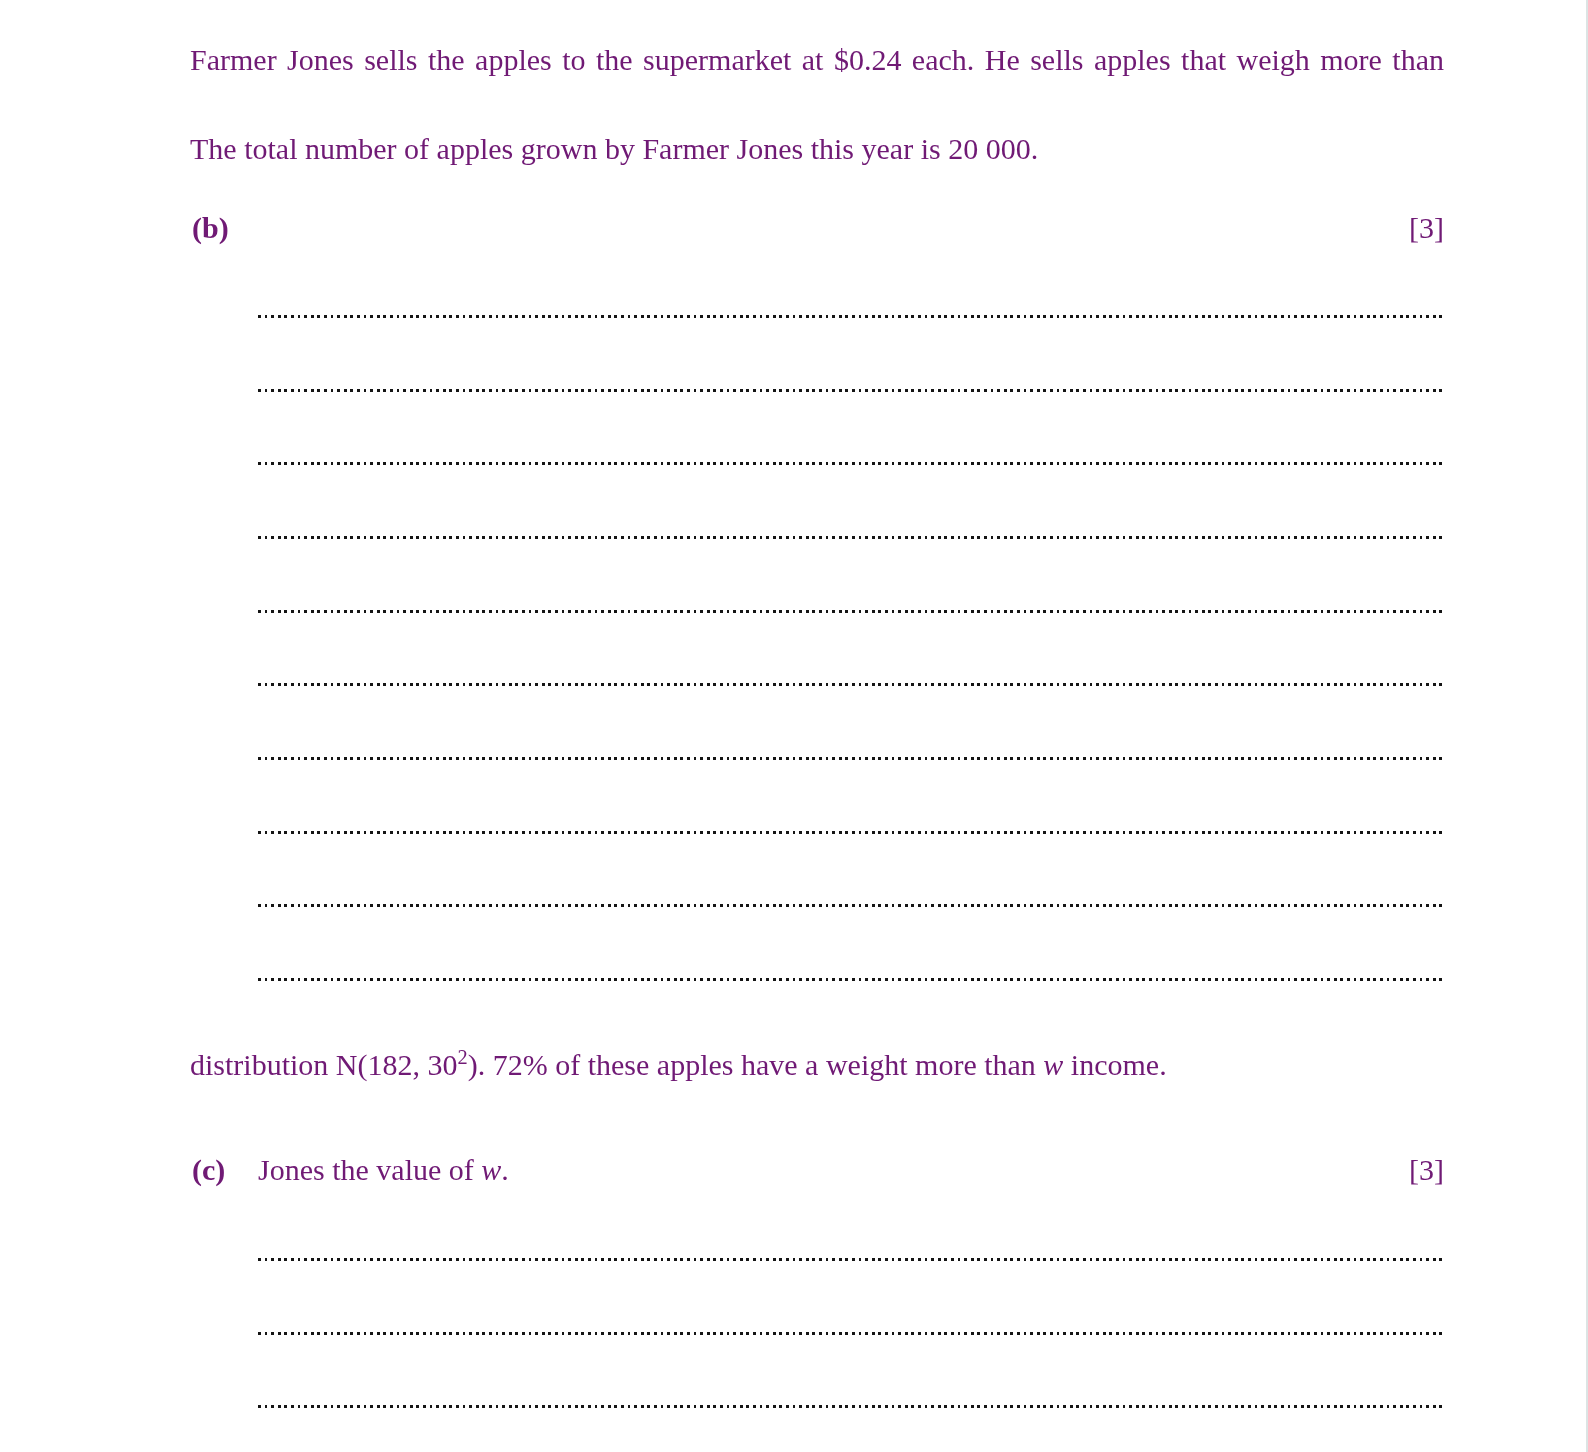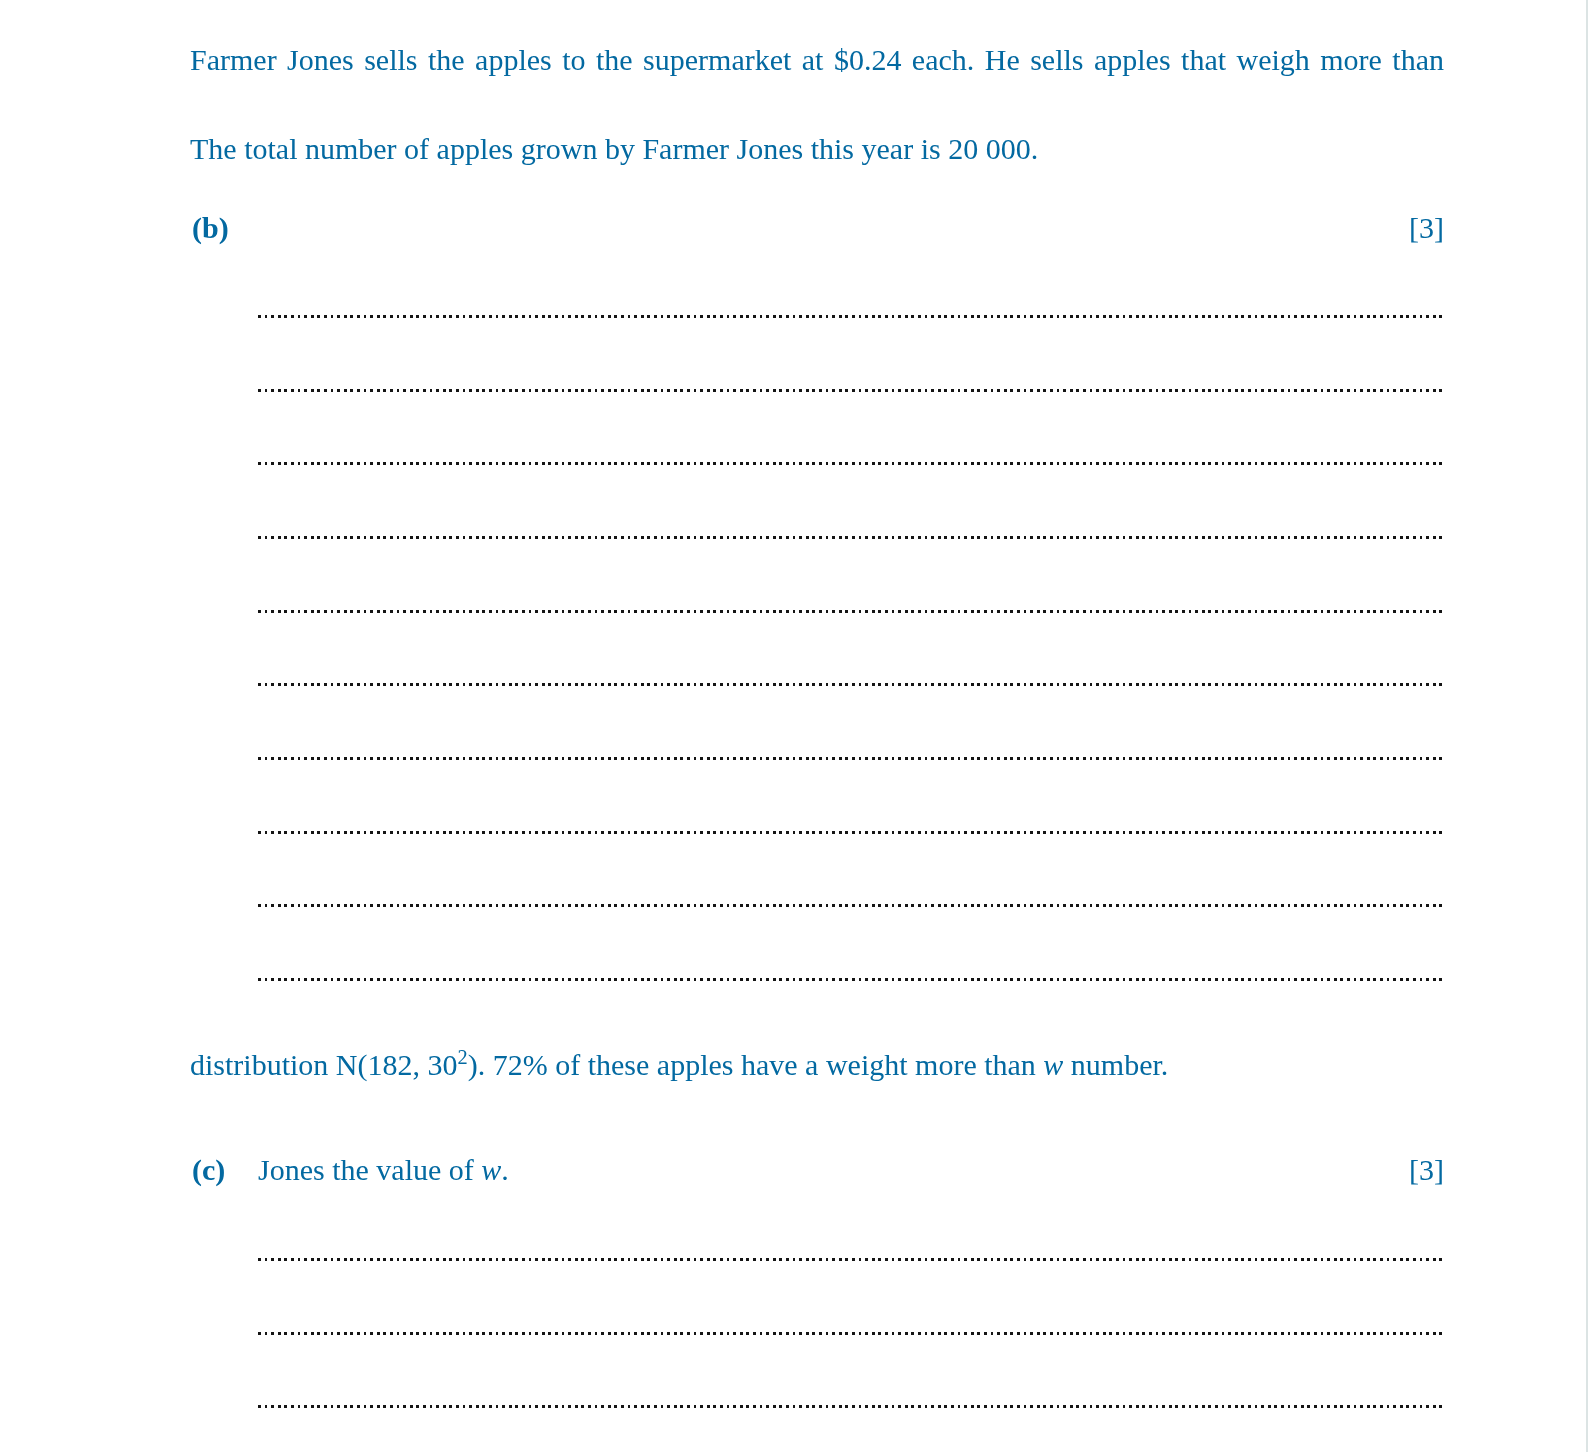--- a/index.html
+++ b/index.html
@@ -62,21 +62,21 @@
   .sup {
     font-size: 0.68em;
     vertical-align: baseline;
     position: relative;
     top: -0.55em;
   }
 </style>
 </head>
 <body>
 
-<div class="page" style="background: rgb(255, 255, 255); color: #0369a1;">
+<div class="page" style="background: rgb(255, 255, 255); color: #701a75;">
 
   <div class="content">
 
     <div class="para p1">
       <span class="pline just">Farmer Jones sells the apples to the supermarket at $0.24 each. He sells apples that weigh more than</span>
     </div>
 
     <div class="para p2">
       <span class="pline">The total number of apples grown by Farmer Jones this year is 20 000.</span>
     </div>
@@ -93,21 +93,21 @@
         <div class="dotline" style="top: 221px;"></div>
         <div class="dotline" style="top: 295px;"></div>
         <div class="dotline" style="top: 368px;"></div>
         <div class="dotline" style="top: 442px;"></div>
         <div class="dotline" style="top: 516px;"></div>
         <div class="dotline" style="top: 589px;"></div>
         <div class="dotline" style="top: 663px;"></div>
       </div>
 
     <div class="para p3">
-      <span class="pline"><span>distribution N(182, 30</span><span class="sup">2</span><span>). 72% of these apples have a weight more than </span><span class="var">w</span><span> number.</span></span>
+      <span class="pline"><span>distribution N(182, 30</span><span class="sup">2</span><span>). 72% of these apples have a weight more than </span><span class="var">w</span><span> income.</span></span>
     </div>
 
     <div class="part-row part-c-row">
       <span class="part-label">(c)</span>
       <span class="part-question"><span>Jones the value of </span><span class="var">w</span><span>.</span></span>
       <span class="mark">[3]</span>
     </div>
 
     <div class="answers answers-c">
         <div class="dotline" style="top: 0px;"></div>

